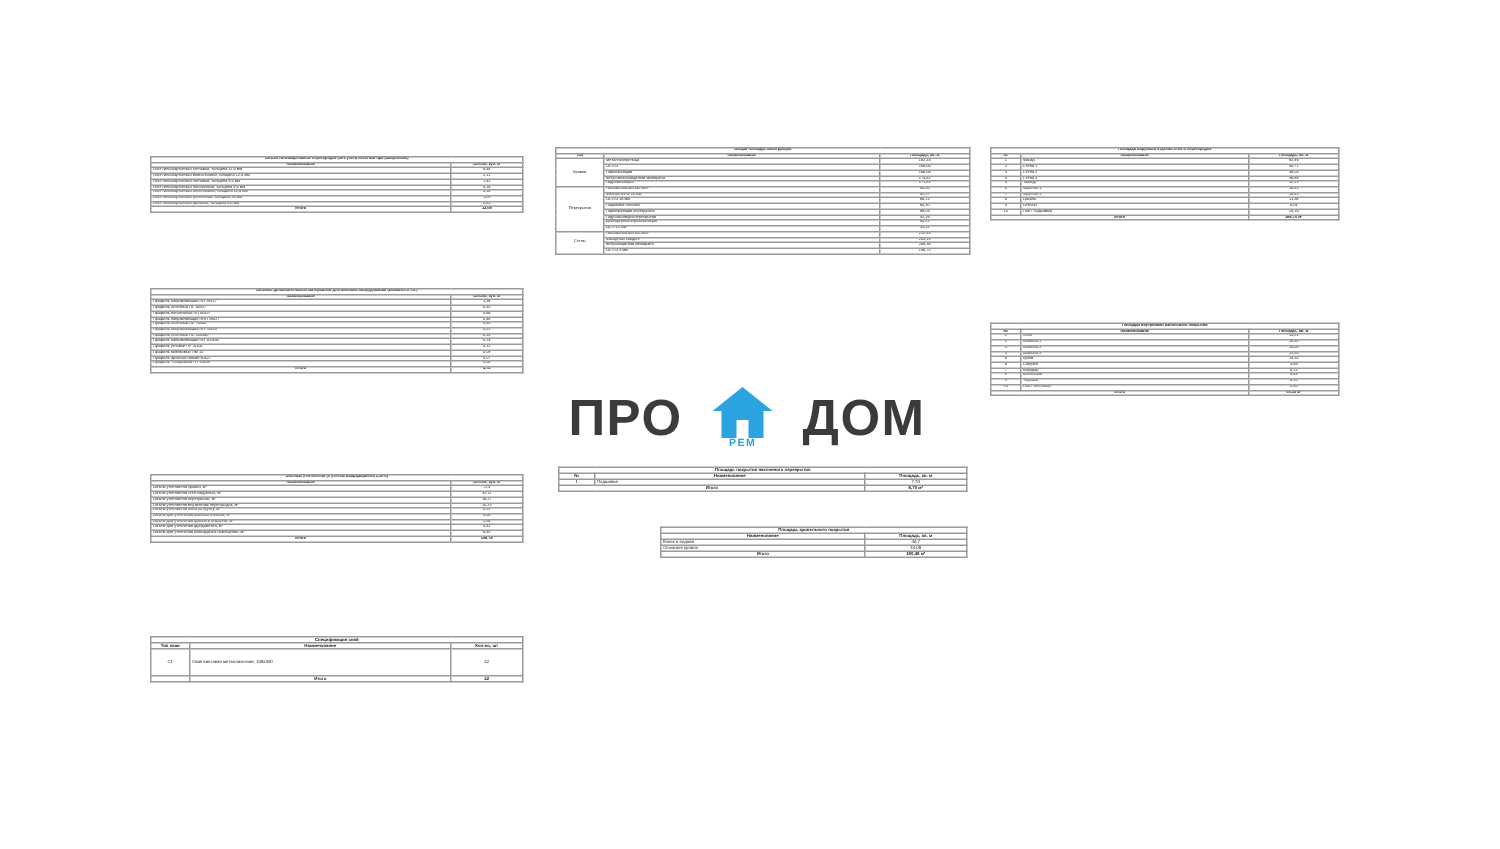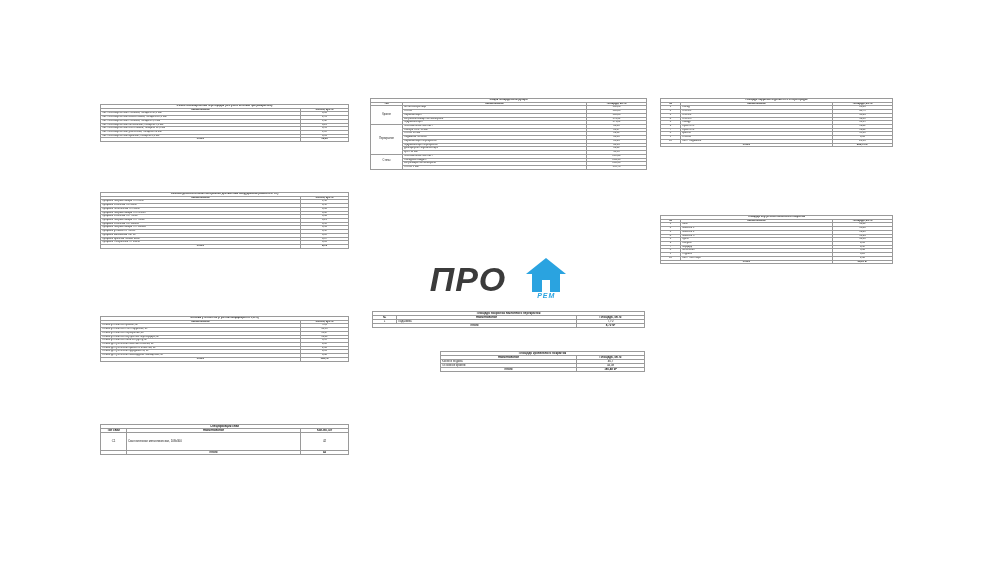--- a/index.html
+++ b/index.html
@@ -57,21 +57,20 @@
   .logo {
     position: absolute;
     left: 378px;
     top: 252px;
     width: 240px;
     height: 54px;
     display: flex;
     align-items: center;
     justify-content: center;
     gap: 20px;
-    font-style: italic;
   }
   .logo-word {
     font-family: "Liberation Sans", sans-serif;
     font-weight: bold;
     font-size: 34px;
     letter-spacing: 1px;
     color: #3b3b3b;
   }
   .logo-mark {
     position: relative;
@@ -606,15 +605,16 @@
   </table>
 
   <div class="logo">
     <span class="logo-word">ПРО</span>
     <span class="logo-mark">
       <span class="logo-roof"></span>
       <span class="logo-body"></span>
       <span class="logo-door"></span>
       <span class="logo-sub">РЕМ</span>
     </span>
+    <span class="logo-word">ДОМ</span>
   </div>
 
 </div>
 
 </body></html>

